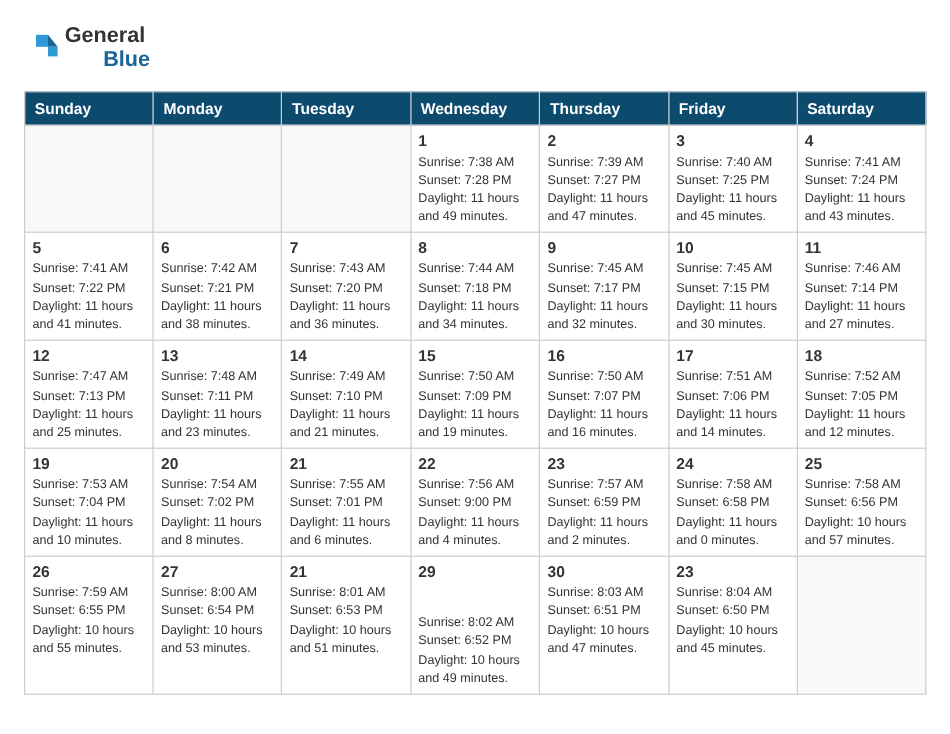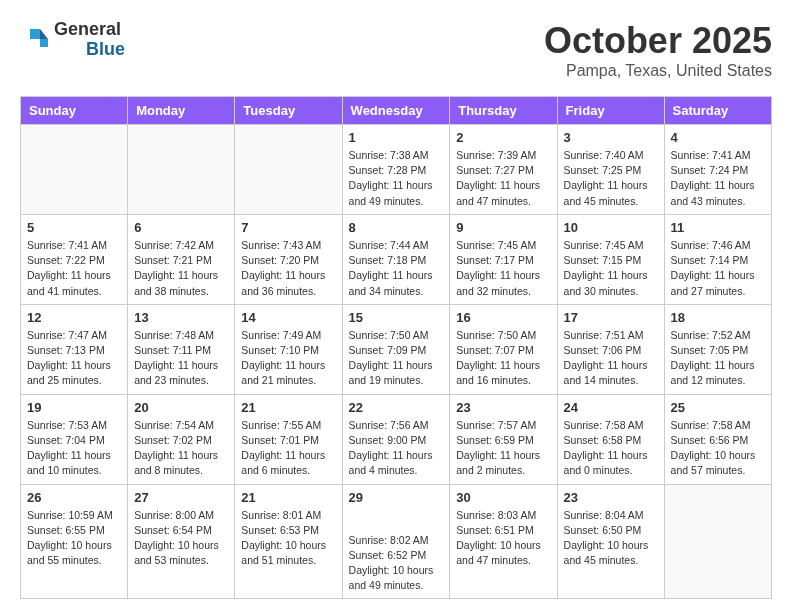--- a/index.html
+++ b/index.html
@@ -52,21 +52,21 @@
     .location {
       font-size: 16px;
       color: #555;
     }
     .calendar {
       width: 100%;
       border-collapse: collapse;
       border: 1px solid #ccc;
     }
     .calendar th {
-      background-color: #8b5cf6;
+      background-color: #0c4a6e;
       color: #fff;
       text-align: left;
       padding: 6px 8px;
       font-size: 13px;
       font-weight: bold;
       border: 1px solid #ccc;
     }
     .calendar td {
       vertical-align: top;
       border: 1px solid #ccc;
@@ -100,24 +100,20 @@
     <svg class="logo-icon" viewBox="0 0 30 30">
       <polygon points="20,4 28,14 20,14" fill="#1a6496"></polygon>
       <polygon points="20,14 28,14 28,22 20,22" fill="#2e9bd6"></polygon>
       <polygon points="10,4 20,4 20,14 10,14" fill="#2e9bd6"></polygon>
     </svg>
     <div class="logo-text">
       <span class="logo-general">General</span>
       <span class="logo-blue">Blue</span>
     </div>
   </div>
-  <div class="title-block">
-    <div class="month-title">October 2025</div>
-    <div class="location">Pampa, Texas, United States</div>
-  </div>
 </div>
 
 <table class="calendar">
   <thead>
     <tr>
     <th>Sunday</th>
         <th>Monday</th>
         <th>Tuesday</th>
         <th>Wednesday</th>
         <th>Thursday</th>
@@ -283,21 +279,21 @@
         <td>
           <span class="day-num">25</span>
           <div class="day-info" style="white-space: pre-line;">Sunrise: 7:58 AM
 Sunset: 6:56 PM
 Daylight: 10 hours and 57 minutes.</div>
         </td>
       </tr>
       <tr>
         <td>
           <span class="day-num">26</span>
-          <div class="day-info" style="white-space: pre-line;">Sunrise: 10:59 AM
+          <div class="day-info" style="white-space: pre-line;">Sunrise: 7:59 AM
 Sunset: 6:55 PM
 Daylight: 10 hours and 55 minutes.</div>
         </td>
         <td>
           <span class="day-num">27</span>
           <div class="day-info" style="white-space: pre-line;">Sunrise: 8:00 AM
 Sunset: 6:54 PM
 Daylight: 10 hours and 53 minutes.</div>
         </td>
         <td>

